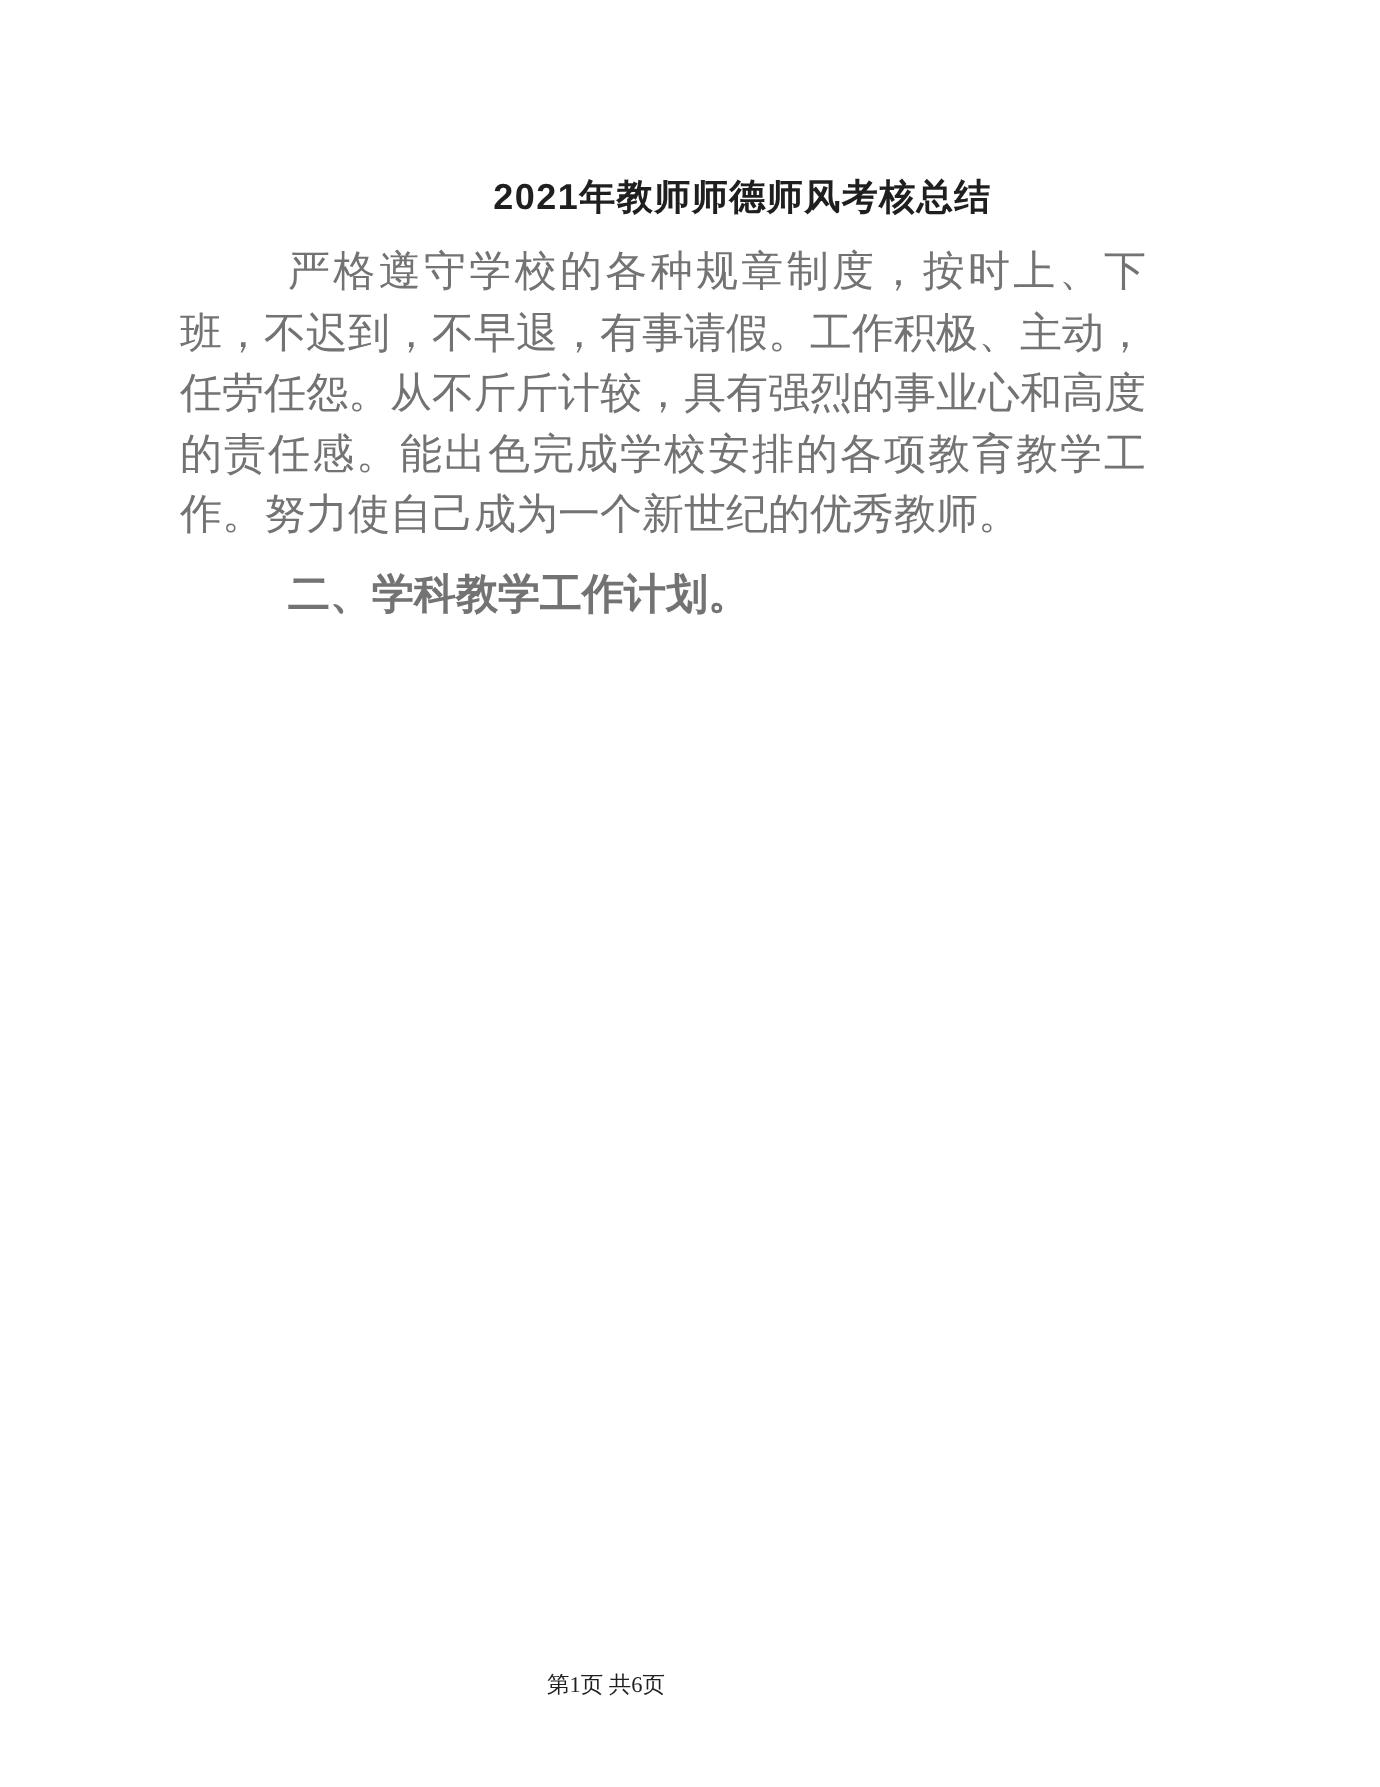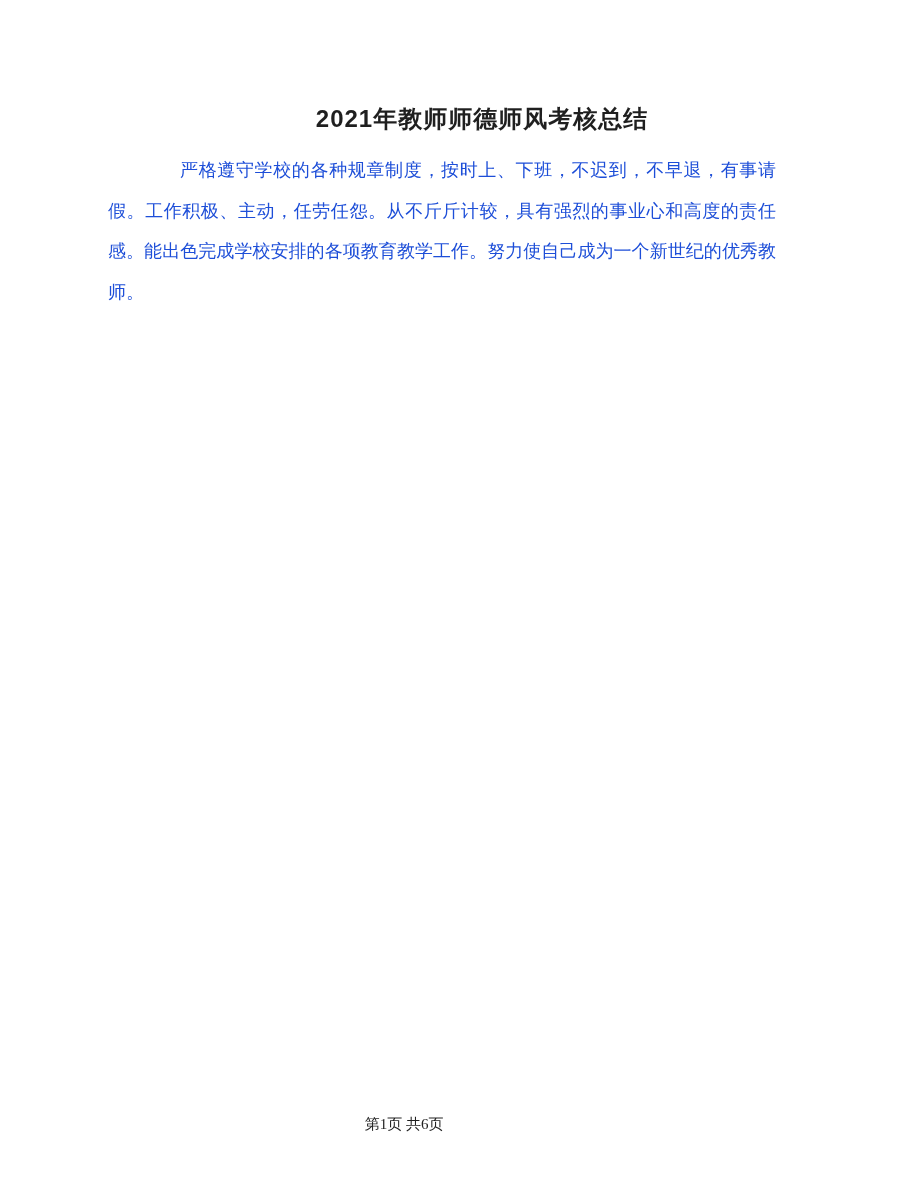--- a/index.html
+++ b/index.html
@@ -18,46 +18,46 @@
     height: 1191px;
     background: #ffffff;
     overflow: hidden;
     color: #1f1f1f;
   }
   .doc-title {
     position: absolute;
     top: 103px;
     left: 108px;
     width: 668px;
-    margin: 0;
+    margin: 13px;
     text-align: center;
     font-size: 24px;
     line-height: 32px;
     font-weight: bold;
     color: #1f1f1f;
     transform: translateX(40px);
     font-family: "Liberation Sans", "DejaVu Sans", sans-serif;
     letter-spacing: 1px;
     white-space: nowrap;
   }
   .doc-body {
     position: absolute;
     top: 150px;
     left: 108px;
     width: 668px;
   }
   .para {
-    margin: 0;
-    font-size: 18px;
+    margin: 12px;
+    font-size: 28px;
     line-height: 40.6px;
     text-align: justify;
     text-justify: inter-ideograph;
     text-indent: 72px;
     word-break: break-all;
-    color: #1d4ed8;
+    color: #737373;
   }
   .para.heading {
     font-weight: bold;
     text-align: left;
   }
   .doc-footer {
     position: absolute;
     top: 1113px;
     left: 0;
     width: 808px;
@@ -68,18 +68,19 @@
   }
 </style>
 </head>
 <body>
 
 <div class="page">
   <h1 class="doc-title">2021年教师师德师风考核总结</h1>
 
   <div class="doc-body">
       <p class="para">严格遵守学校的各种规章制度，按时上、下班，不迟到，不早退，有事请假。工作积极、主动，任劳任怨。从不斤斤计较，具有强烈的事业心和高度的责任感。能出色完成学校安排的各项教育教学工作。努力使自己成为一个新世纪的优秀教师。</p>
+      <p class="para heading">二、学科教学工作计划。</p>
     </div>
 
   <div class="doc-footer">
     <span>第1页 共6页</span>
   </div>
 </div>
 
 </body></html>

